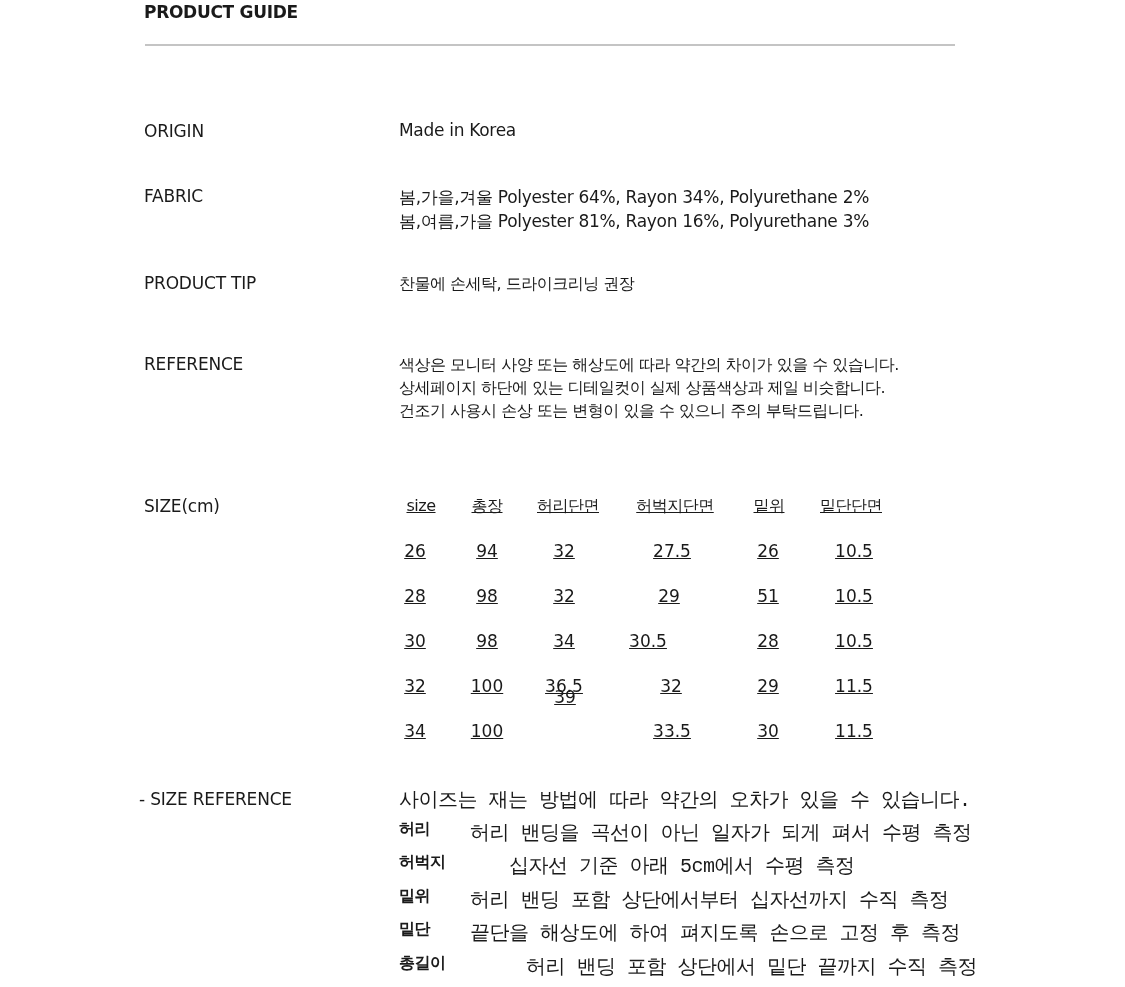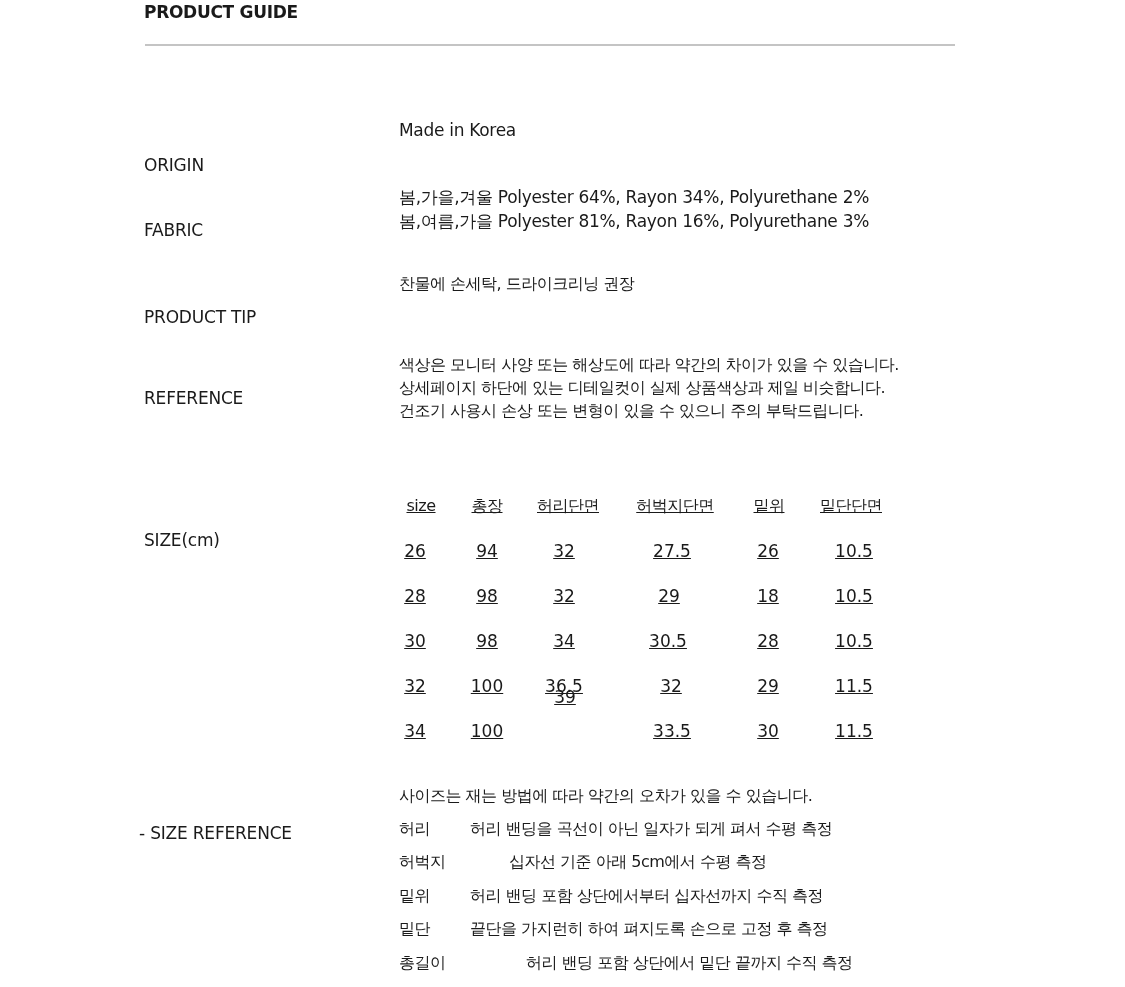--- a/index.html
+++ b/index.html
@@ -4,27 +4,27 @@
   <style>
     html, body { margin: 0; padding: 0; background: #ffffff; }
     body {
       width: 1125px; height: 987px; position: relative; overflow: hidden;
       font-family: "DejaVu Sans", "Liberation Sans", sans-serif;
       color: #1a1a1a;
     }
     .abs { position: absolute; white-space: nowrap; }
     .title { left: 144px; top: 2px; font-size: 17px; font-weight: bold; letter-spacing: -0.3px; }
     .rule { left: 145px; top: 44px; width: 810px; height: 2px; background: #c4c4c4; }
-    .label { left: 144px; font-size: 17px; letter-spacing: -0.2px; margin-top: 34px; }
+    .label { left: 144px; font-size: 17px; letter-spacing: -0.2px; }
     .val { left: 399px; font-size: 17px; letter-spacing: -0.3px; line-height: 24px; }
     .kr { font-size: 16px; line-height: 23px; letter-spacing: -0.5px; }
     .cell { position: absolute; font-size: 17px; transform: translateX(-50%); white-space: nowrap; text-decoration: underline; }
     .hdr { font-size: 16px; letter-spacing: -0.5px; }
-    .refkey { left: 399px; font-size: 16px; font-weight: normal; letter-spacing: -0.5px; }
-    .refdesc { font-size: 16px; letter-spacing: -0.5px; }
+    .refkey { left: 399px; font-size: 16px; font-weight: bold; letter-spacing: -0.5px; }
+    .refdesc { font-size: 20px; letter-spacing: -0.5px; font-family: Liberation Mono, monospace; }
   </style>
 </head>
 <body>
 
 <div class="abs title">PRODUCT GUIDE</div>
 <div class="abs rule"></div>
 
 <div class="abs label" style="top:121px">ORIGIN</div>
 <div class="abs val" style="top:118px">Made in Korea</div>
 
@@ -58,28 +58,28 @@
     <span class="cell" style="left:564px;top:541px">32</span>
     <span class="cell" style="left:672px;top:541px">27.5</span>
     <span class="cell" style="left:768px;top:541px">26</span>
     <span class="cell" style="left:854px;top:541px">10.5</span>
   </div>
   <div>
     <span class="cell" style="left:415px;top:586px">28</span>
     <span class="cell" style="left:487px;top:586px">98</span>
     <span class="cell" style="left:564px;top:586px">32</span>
     <span class="cell" style="left:669px;top:586px">29</span>
-    <span class="cell" style="left:768px;top:586px">18</span>
+    <span class="cell" style="left:768px;top:586px">51</span>
     <span class="cell" style="left:854px;top:586px">10.5</span>
   </div>
   <div>
     <span class="cell" style="left:415px;top:631px">30</span>
     <span class="cell" style="left:487px;top:631px">98</span>
     <span class="cell" style="left:564px;top:631px">34</span>
-    <span class="cell" style="left:668px;top:631px">30.5</span>
+    <span class="cell" style="left:648px;top:631px">30.5</span>
     <span class="cell" style="left:768px;top:631px">28</span>
     <span class="cell" style="left:854px;top:631px">10.5</span>
   </div>
   <div>
     <span class="cell" style="left:415px;top:676px">32</span>
     <span class="cell" style="left:487px;top:676px">100</span>
     <span class="cell" style="left:564px;top:676px">36.5</span>
     <span class="cell" style="left:671px;top:676px">32</span>
     <span class="cell" style="left:768px;top:676px">29</span>
     <span class="cell" style="left:854px;top:676px">11.5</span>
@@ -105,19 +105,19 @@
   <div>
     <span class="abs refkey" style="top:852px">허벅지</span>
     <span class="abs refdesc" style="left:509px;top:852px">십자선 기준 아래 5cm에서 수평 측정</span>
   </div>
   <div>
     <span class="abs refkey" style="top:886px">밑위</span>
     <span class="abs refdesc" style="left:470px;top:886px">허리 밴딩 포함 상단에서부터 십자선까지 수직 측정</span>
   </div>
   <div>
     <span class="abs refkey" style="top:919px">밑단</span>
-    <span class="abs refdesc" style="left:470px;top:919px">끝단을 가지런히 하여 펴지도록 손으로 고정 후 측정</span>
+    <span class="abs refdesc" style="left:470px;top:919px">끝단을 해상도에 하여 펴지도록 손으로 고정 후 측정</span>
   </div>
   <div>
     <span class="abs refkey" style="top:953px">총길이</span>
     <span class="abs refdesc" style="left:526px;top:953px">허리 밴딩 포함 상단에서 밑단 끝까지 수직 측정</span>
   </div>
 </div>
 
 </body></html>

